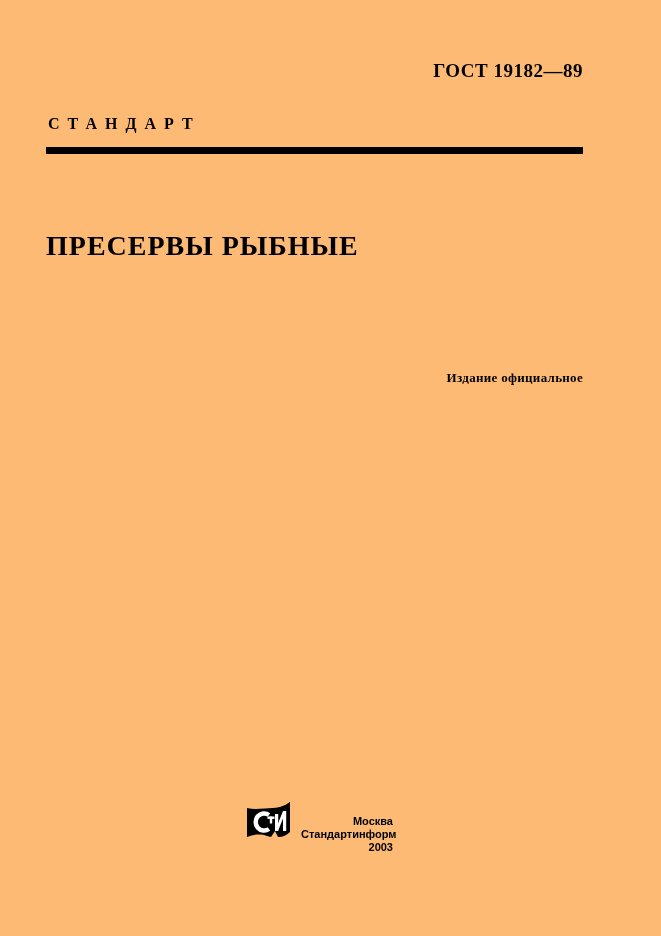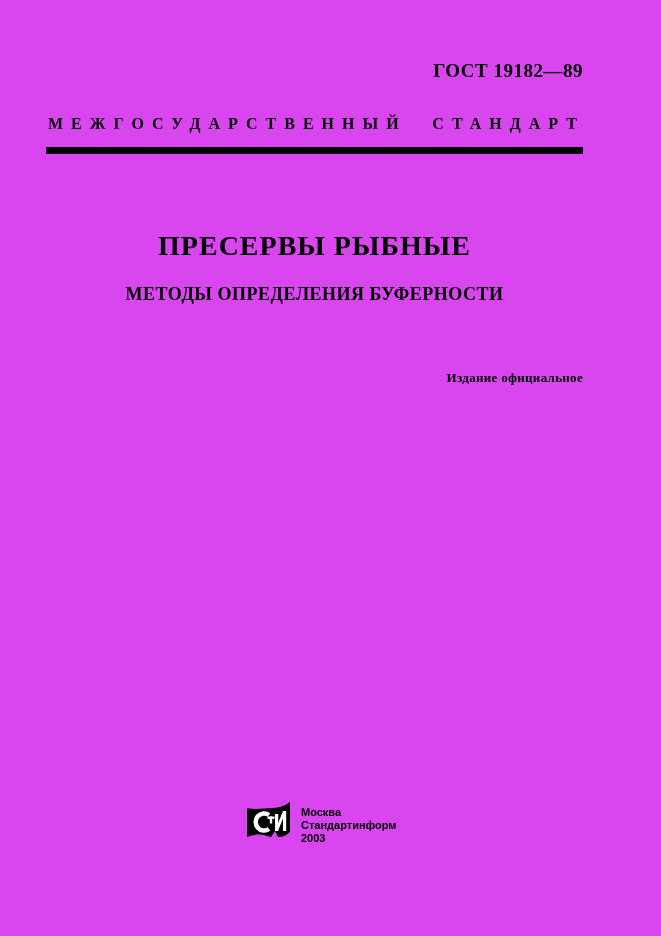--- a/index.html
+++ b/index.html
@@ -4,21 +4,21 @@
 <style>
   html, body {
     margin: 0;
     padding: 0;
     background: #ffffff;
   }
   .page {
     position: relative;
     width: 661px;
     height: 936px;
-    background: #d946ef;
+    background: #fdba74;
     font-family: "Liberation Serif", serif;
     color: #000000;
     overflow: hidden;
   }
   .gost-number {
     position: absolute;
     top: 60px;
     left: 0;
     width: 583px;
     text-align: right;
@@ -47,21 +47,21 @@
     left: 46px;
     width: 537px;
     height: 7px;
     background: #000000;
   }
   .doc-title {
     position: absolute;
     top: 230px;
     left: 46px;
     width: 537px;
-    text-align: center;
+    text-align: left;
     font-size: 28px;
     font-weight: bold;
     letter-spacing: 1px;
     white-space: nowrap;
   }
   .doc-subtitle {
     position: absolute;
     top: 284px;
     left: 46px;
     width: 537px;
@@ -88,47 +88,45 @@
     display: flex;
     align-items: flex-start;
   }
   .imprint-logo {
     width: 47px;
     height: 45px;
     flex: 0 0 auto;
   }
   .imprint-text {
     margin-left: 9px;
-    margin-top: 7px;
+    margin-top: 16px;
     width: 92px;
-    text-align: left;
+    text-align: right;
     font-family: "Liberation Sans", sans-serif;
     font-size: 11px;
     font-weight: bold;
     line-height: 13px;
     color: #000000;
   }
 </style>
 </head>
 <body>
 
 <div class="page">
 
   <div class="gost-number">ГОСТ 19182—89</div>
 
   <div class="standard-type-row">
-    <span class="word">МЕЖГОСУДАРСТВЕННЫЙ</span>
     <span class="word">СТАНДАРТ</span>
   </div>
 
   <div class="rule-bar"></div>
 
   <div class="doc-title">ПРЕСЕРВЫ РЫБНЫЕ</div>
 
-  <div class="doc-subtitle">МЕТОДЫ ОПРЕДЕЛЕНИЯ БУФЕРНОСТИ</div>
 
   <div class="edition-note">Издание официальное</div>
 
   <div class="imprint">
     <svg class="imprint-logo" viewBox="0 0 47 45" xmlns="http://www.w3.org/2000/svg" aria-hidden="true">
 
       <path d="M2,9 L2,38 C10,35 16,35 22,37 L26,38 L30,32 L33,38 C38,38 42,36 45,33
                L45,3 C40,7 34,9 28,9 C20,9 10,11 2,9 Z" fill="#000000"></path>
       <path d="M28,9 C34,9 40,7 45,3 L45,10 C40,13 34,14 28,14 Z" fill="#000000"></path>
 

